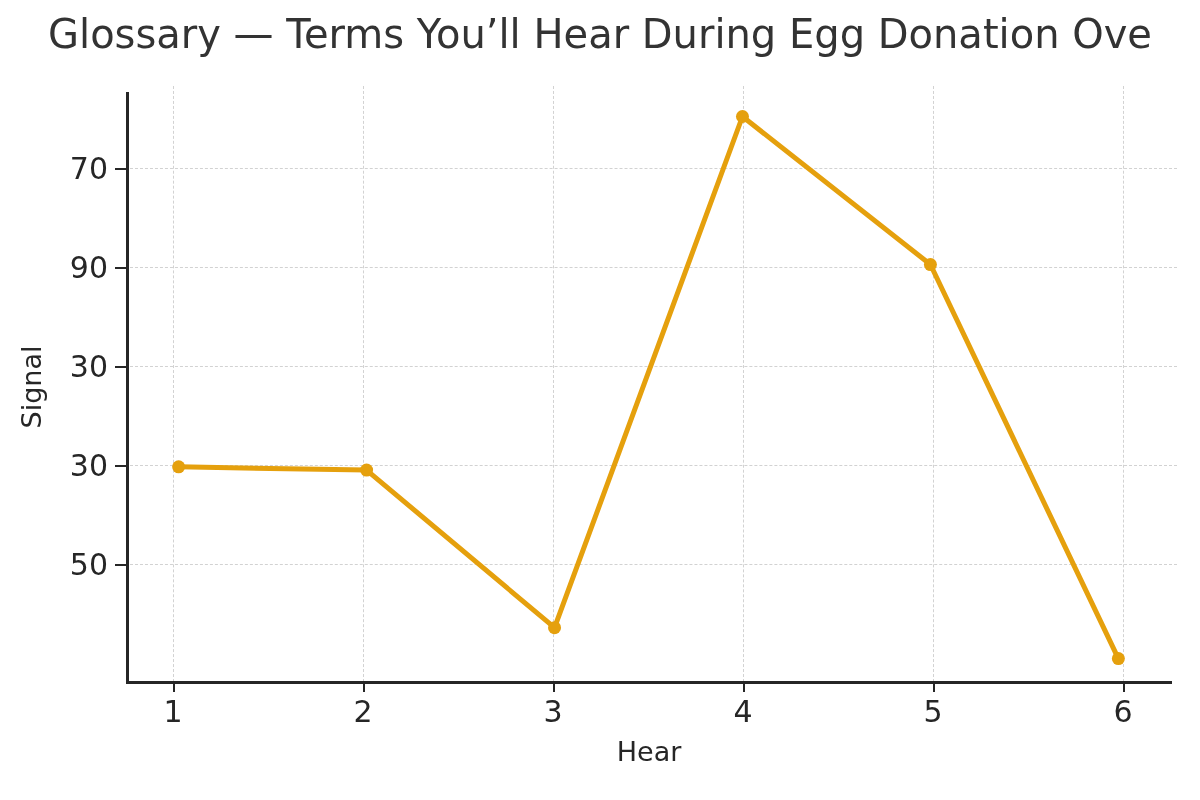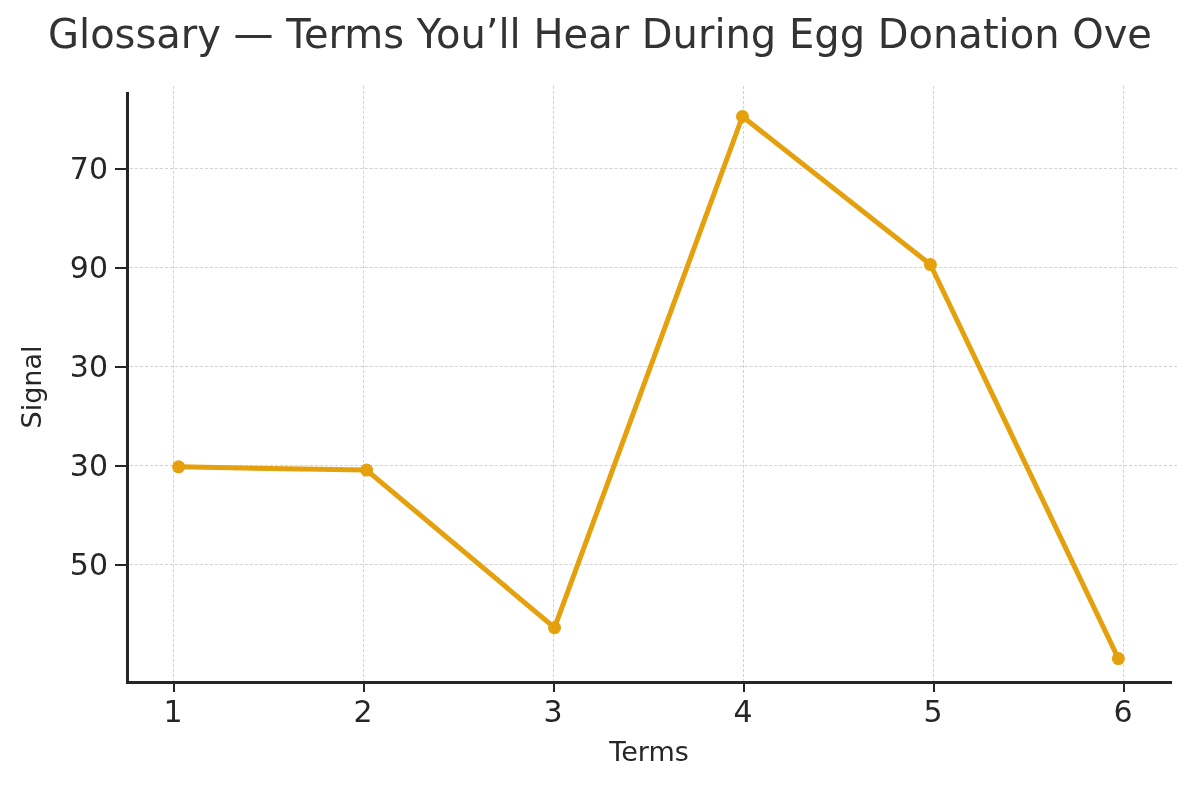--- a/index.html
+++ b/index.html
@@ -192,21 +192,21 @@
   <div class="tick-x" style="left:933px;"></div>
   <div class="tick-x" style="left:1123px;"></div>
 
   <div class="xtick-label" style="left:173px;">1</div>
   <div class="xtick-label" style="left:363px;">2</div>
   <div class="xtick-label" style="left:553px;">3</div>
   <div class="xtick-label" style="left:743px;">4</div>
   <div class="xtick-label" style="left:933px;">5</div>
   <div class="xtick-label" style="left:1123px;">6</div>
 
-  <div id="xlabel">Terms</div>
+  <div id="xlabel">Hear</div>
   <div id="ylabel">Signal</div>
 
   <svg id="series-svg" viewBox="0 0 1200 800" preserveAspectRatio="none">
     <polyline id="series-line" fill="none" stroke-linecap="round" stroke-linejoin="round" points="178.63,466.87 366.58,470.07 554.53,627.69 742.47,116.49 930.42,264.53 1118.37,658.57" stroke="#e5a00d" stroke-width="5"></polyline>
     <g id="series-markers">
         <circle cx="178.63" cy="466.87" r="6.5" fill="#e5a00d"></circle>
         <circle cx="366.58" cy="470.07" r="6.5" fill="#e5a00d"></circle>
         <circle cx="554.53" cy="627.69" r="6.5" fill="#e5a00d"></circle>
         <circle cx="742.47" cy="116.49" r="6.5" fill="#e5a00d"></circle>
         <circle cx="930.42" cy="264.53" r="6.5" fill="#e5a00d"></circle>

